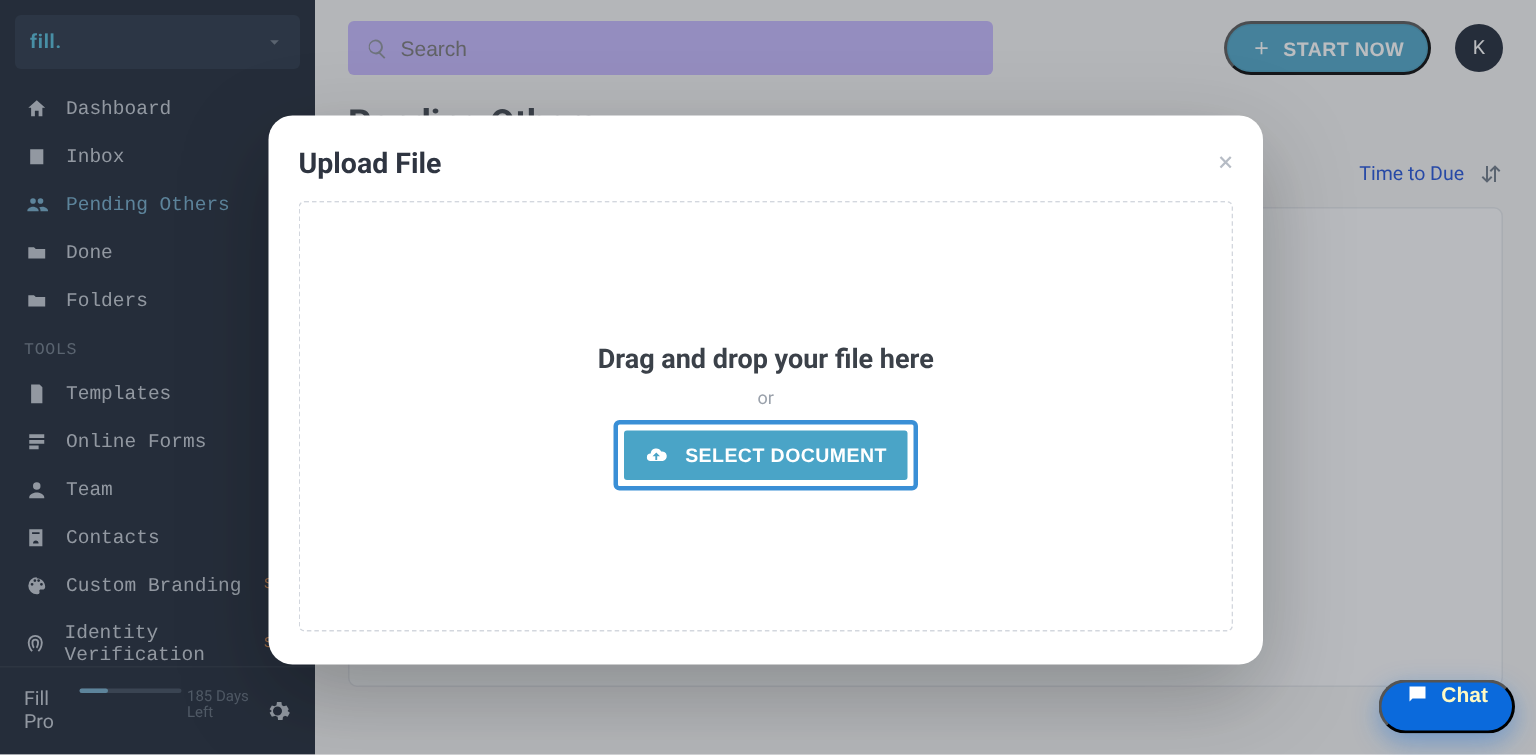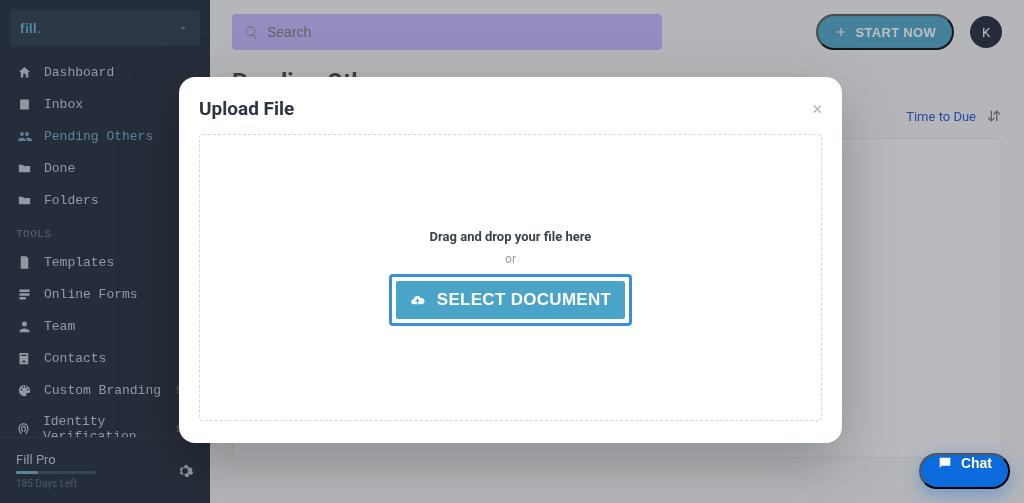--- a/index.html
+++ b/index.html
@@ -11,21 +11,21 @@
   .brand-box { margin: 10px; height: 36px; background: #243042; border-radius: 4px; display: flex; align-items: center; padding: 0 10px; color: #4fb8d6; font-weight: 700; letter-spacing: 0.5px; }
   .brand-chevron { margin-left: auto; color: #6b7785; }
   .nav { flex: 1; overflow-y: auto; font-family: Liberation Mono, monospace; }
   .nav-item { display: flex; align-items: center; padding: 8px 16px; gap: 12px; cursor: pointer; }
   .nav-item.active { color: #6fa8c7; }
   .section-label { padding: 12px 16px 6px 16px; color: #6b7785; font-size: 11px; letter-spacing: 0.5px; }
   .nav-icon { width: 16px; height: 16px; display: inline-flex; align-items: center; justify-content: center; }
   .nav-icon svg { width: 15px; height: 15px; fill: currentColor; }
   .nav-tag { margin-left: auto; font-size: 10px; color: #c97b3f; }
   .sidebar-footer { display: flex; align-items: center; padding: 14px 16px; border-top: 1px solid rgba(255,255,255,0.05); }
-  .plan { display: flex; flex-direction: column; gap: 4px; }
+  .plan { display: flex; flex-direction: row; gap: 4px; }
   .plan-bar { width: 80px; height: 3px; background: #3a4656; border-radius: 2px; position: relative; }
   .plan-bar::after { content:""; position:absolute; left:0; top:0; bottom:0; width:28%; background:#6fa8c7; border-radius:2px;}
   .plan-sub { font-size: 10px; color: #5b6775; }
   .gear { margin-left: auto; color: #c0c7d0; }
 
   
   .main { position: absolute; left: 210px; top: 0; right: 0; height: 503px; padding: 14px 22px; }
   .topbar { display: flex; align-items: center; gap: 16px; }
   .search { flex: 0 0 430px; height: 36px; background: #c4b5fd; border-radius: 4px; display: flex; align-items: center; padding: 0 12px; color: #8a9099; gap: 8px; }
   .search input { border: none; background: transparent; outline: none; font-size: 14px; color: #555; flex: 1; }
@@ -42,24 +42,24 @@
 
   
   .scrim { position: absolute; inset: 0; background: rgba(60,65,75,0.35); }
 
   
   .modal { position: absolute; width: 663px; left: 179px; top: 77px; background: #fff; border-radius: 16px; box-shadow: 0 20px 60px rgba(0,0,0,0.25); padding: 20px 20px 22px 20px; }
   .modal-head { display:flex; align-items:center; }
   .modal-title { font-size: 19px; font-weight: 700; color: #2f3541; }
   .modal-close { margin-left:auto; color:#b6bcc5; font-size:18px; line-height:1; cursor:pointer; }
   .dropzone { margin-top: 14px; border: 1px dashed #d3d7de; border-radius: 4px; height: 287px; display:flex; flex-direction:column; align-items:center; justify-content:center; gap:8px; }
-  .dz-title { font-size: 13px; font-weight: 700; color: #3b4149; }
+  .dz-title { font-size: 18px; font-weight: 700; color: #3b4149; }
   .dz-or { font-size: 12px; color: #9aa1ab; }
   .select-wrap { padding: 4px; border: 3px solid #3a8fd6; border-radius: 4px; }
-  .select-btn { background: #4aa4c7; color:#fff; border:none; padding: 9px 14px; font-size:17px; font-weight:700; letter-spacing:0.3px; display:flex; align-items:center; gap:12px; cursor:pointer; border-radius:2px; }
+  .select-btn { background: #4aa4c7; color:#fff; border:none; padding: 9px 14px; font-size:13px; font-weight:700; letter-spacing:0.3px; display:flex; align-items:center; gap:12px; cursor:pointer; border-radius:2px; }
   .select-btn svg { width:15px; height:15px; fill:#fff; }
 
   
   .chat { position: absolute; right: 14px; bottom: 14px; background: #0b6adc; color:#fef9c3; height: 36px; padding: 0 16px; border-radius: 18px; display:flex; align-items:flex-start; gap:8px; font-size:14px; font-weight:600; box-shadow: 0 6px 18px rgba(11,106,220,0.4); }
   .chat svg { width:16px; height:16px; fill:#fff; }
 
   .icon svg { display:block; }
 </style>
 </head>
 <body>

